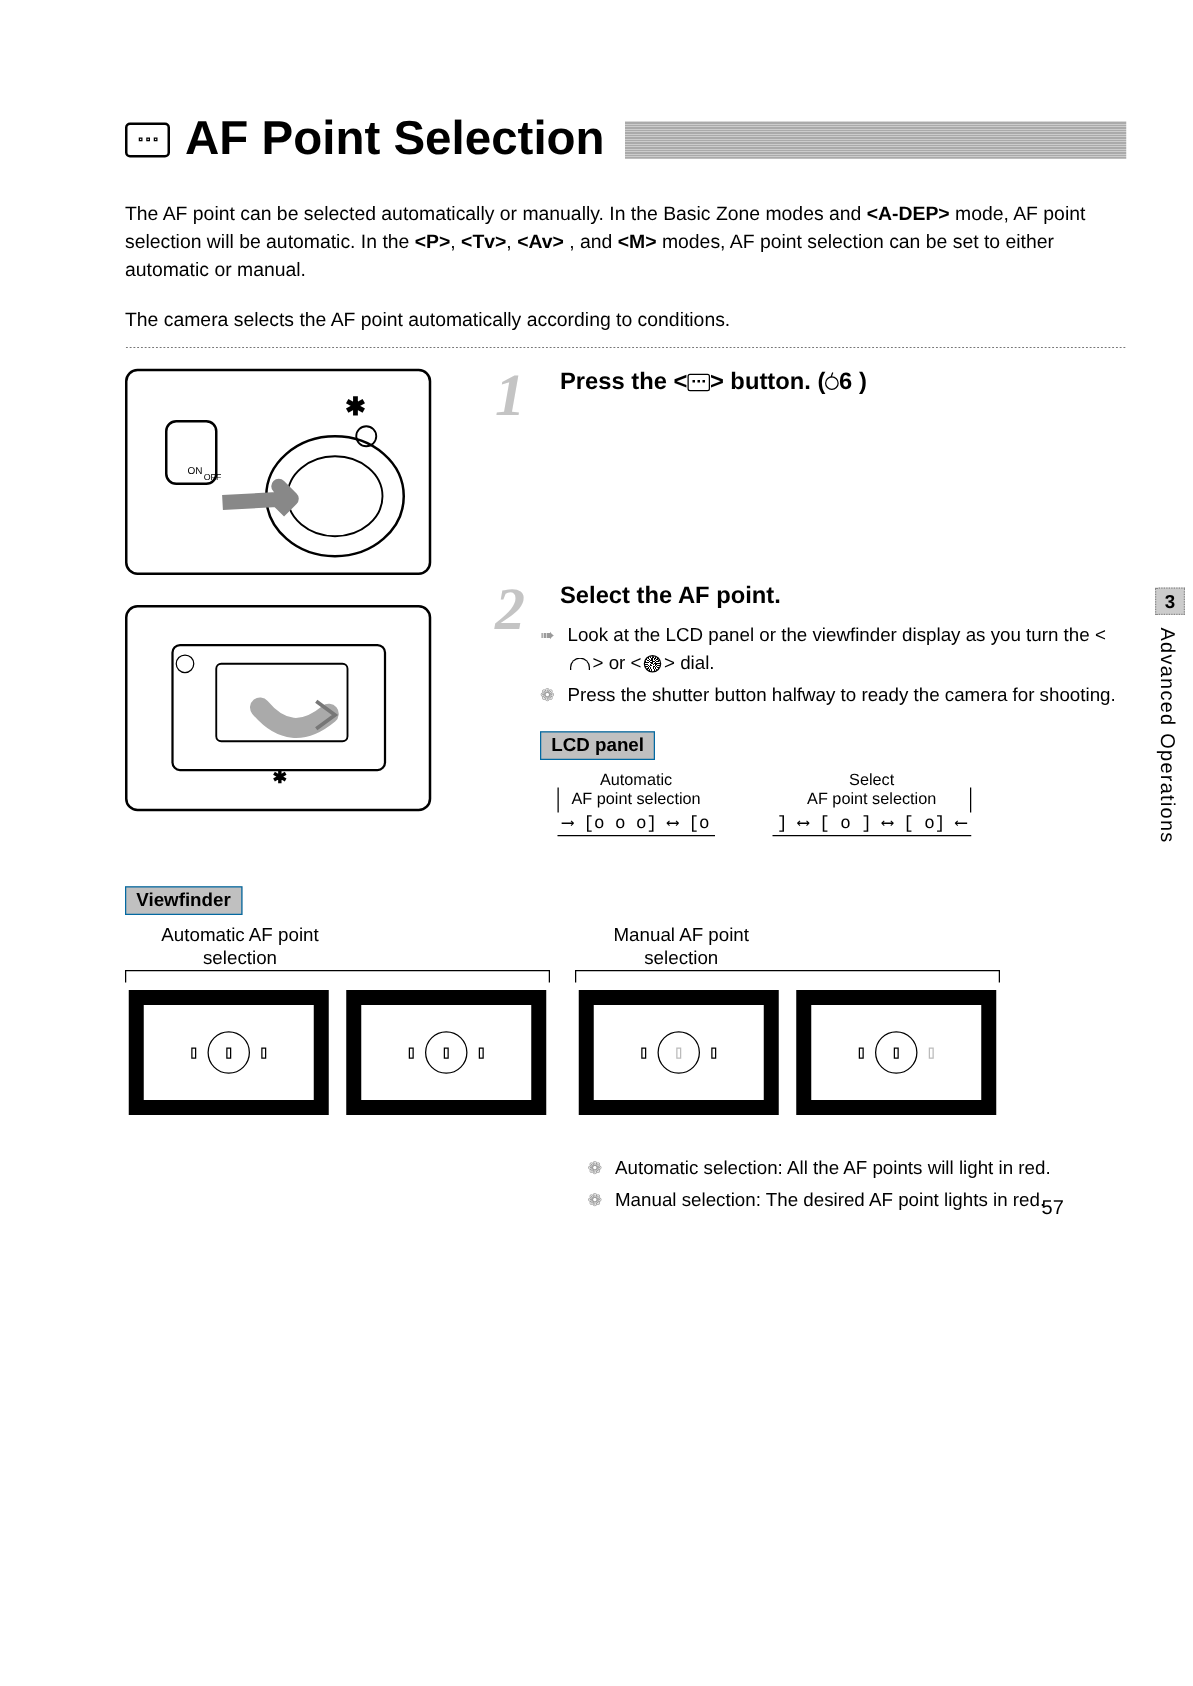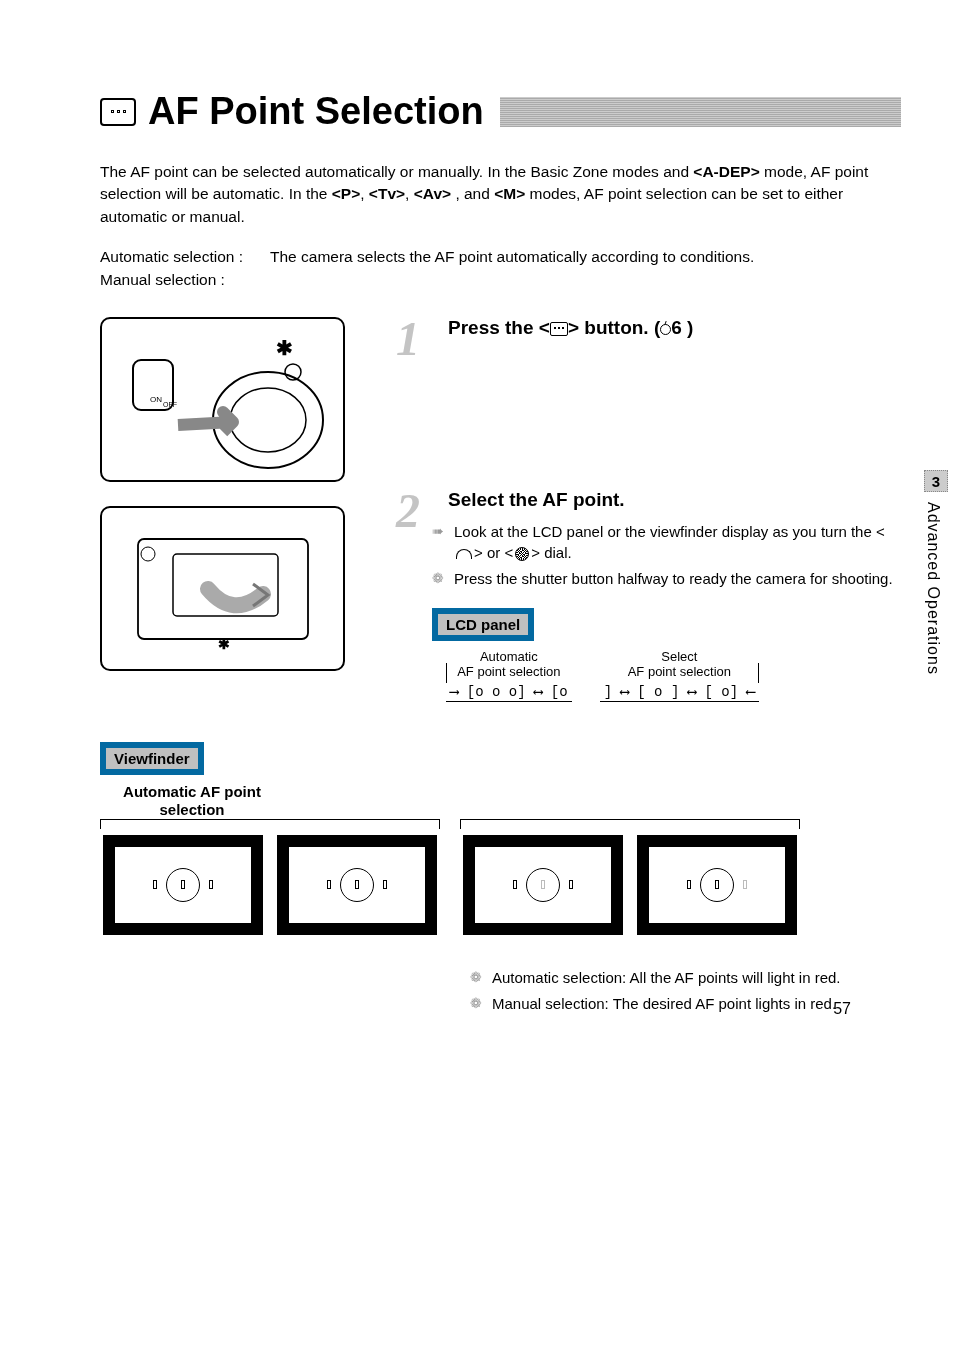--- a/index.html
+++ b/index.html
@@ -177,29 +177,29 @@
   .timer-sym::after {
     content: "";
     position: absolute;
     left: 4px; top: -4px;
     width: 1.3px; height: 4px; background: #000;
     transform: rotate(20deg);
   }
   .label-box {
     display: inline-block;
     background: #c0c0c0;
-    border: 6px solid #0369a1;
+    border: 1px solid #0369a1;
     padding: 2px 8px;
     font-size: 15px;
     font-weight: bold;
     margin: 14px 0 8px 0;
   }
   .lcd-diag {
     display: flex;
-    gap: 28px;
+    gap: 46px;
     font-size: 13px;
     text-align: left;
     margin-left: 14px;
   }
   .lcd-col {
     display: flex;
     flex-direction: column;
     align-items: center;
   }
   .lcd-seq {
@@ -231,21 +231,21 @@
     align-items: flex-end;
     margin-bottom: 8px;
   }
   .vf-pair {
     display: flex;
     flex-direction: column;
     align-items: center;
   }
   .vf-pair-head {
     font-size: 15px;
-    font-weight: bold;
+    font-weight: normal;
     text-align: center;
     margin-bottom: 6px;
     line-height: 1.2;
   }
   .vf-head-connector {
     width: 200px;
     height: 10px;
     border-top: 1px solid #000;
     border-left: 1px solid #000;
     border-right: 1px solid #000;
@@ -355,24 +355,20 @@
     <span> mode, AF point selection will be automatic. In the </span>
     <span class="bracket-wrap mode-sym">P</span><span>, </span>
     <span class="bracket-wrap mode-sym">Tv</span><span>, </span>
     <span class="bracket-wrap mode-sym">Av</span>
     <span>, and </span>
     <span class="bracket-wrap mode-sym">M</span>
     <span> modes, AF point selection can be set to either automatic or manual.</span>
   </p>
 
   <div class="sel-table">
-    <div class="sel-labels">
-      <div>Automatic selection :</div>
-      <div>Manual selection :</div>
-    </div>
     <div class="sel-descs">
       <div>The camera selects the AF point automatically according to conditions.</div>
     </div>
   </div>
 
   <div class="dotted-sep"></div>
 
   <div class="steps-area">
     <div class="steps-left">
       <div class="camera-illus">
@@ -474,20 +470,23 @@
               <span class="vf-circle">
                   <span class="vf-pt"></span>
                 </span>
             <span class="vf-pt"></span>
               </div>
           </div>
         </div>
       </div>
       <div class="vf-pair">
         <div class="vf-pair-head">
+          <div style="display:flex;align-items:center;gap:6px;">
+            <span style="width:170px">Manual AF point selection</span>
+          </div>
           <div class="vf-head-connector" style="width:340px"></div>
         </div>
         <div class="vf-frames">
           <div class="vf-frame">
             <div class="vf-side-pts">
                 <span class="vf-pt"></span>
               <span class="vf-circle">
                   <span class="vf-pt off"></span>
                 </span>
             <span class="vf-pt"></span>

